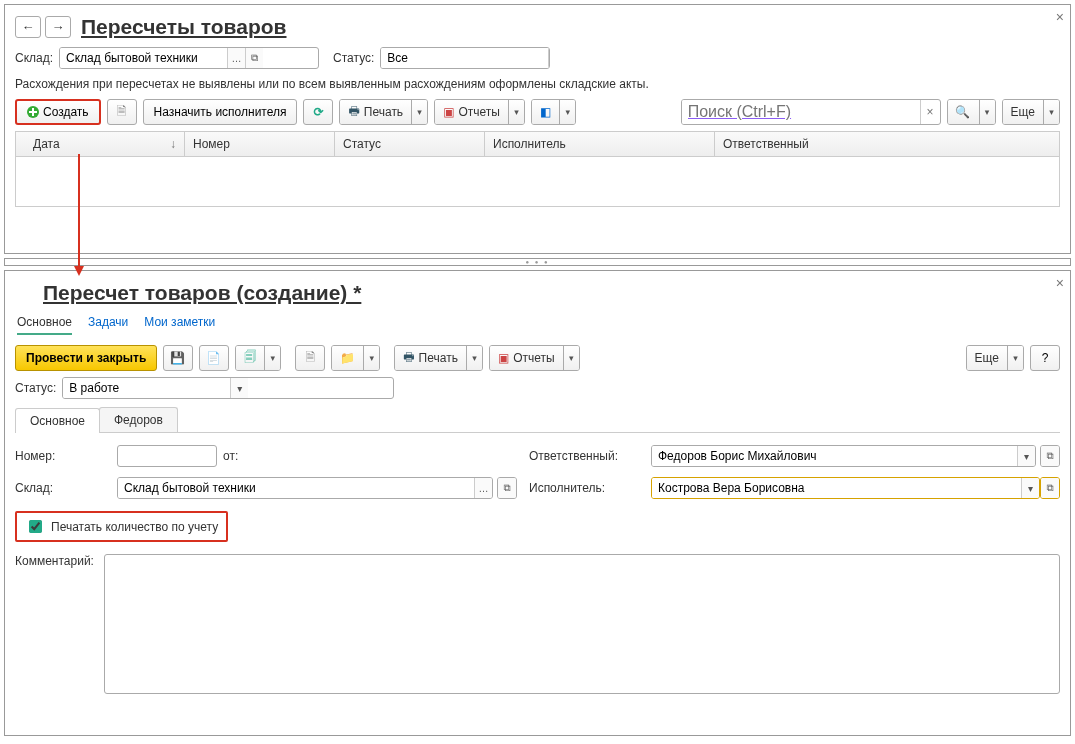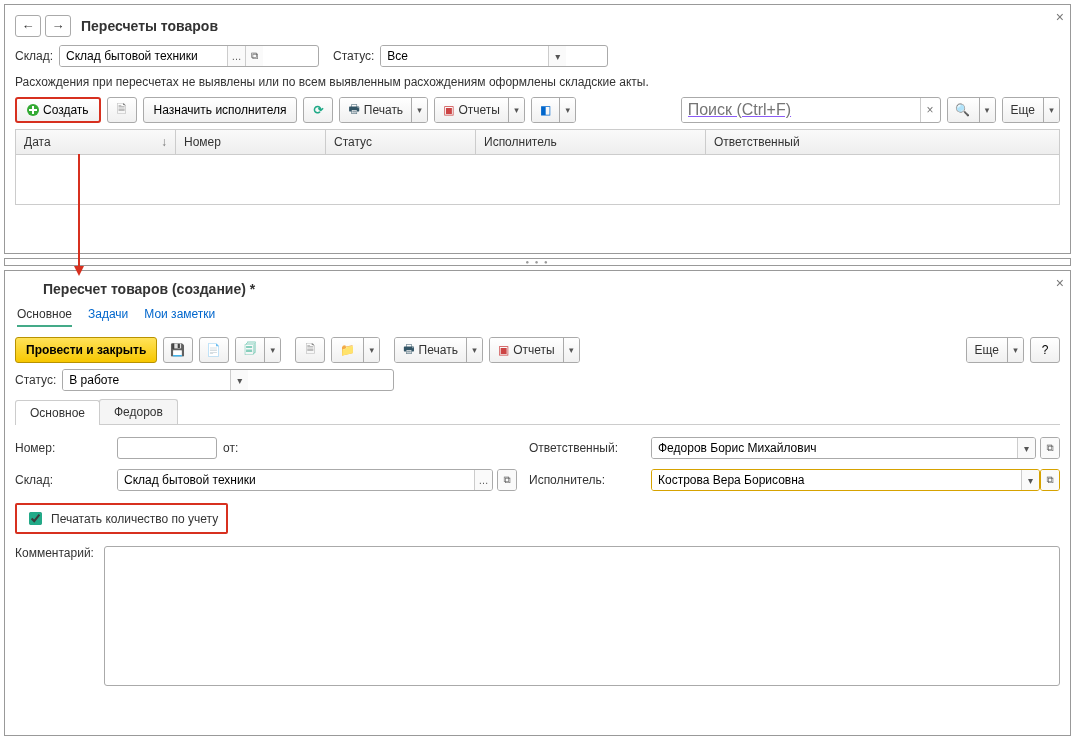--- a/index.html
+++ b/index.html
@@ -50,24 +50,25 @@
     border-radius: 3px;
     background: #fff;
     font-size: 13px;
     line-height: 18px;
     text-align: center;
     cursor: pointer;
   }
   .hdr-row { display: flex; align-items: center; margin-bottom: 8px; }
   h1.page-title {
     display: inline;
-    font-size: 14px;
+    font-size: 21px;
     font-weight: bold;
     margin: 0;
     vertical-align: middle;
+    text-decoration: underline;
   }
   .field-row { display: flex; align-items: center; gap: 6px; margin-bottom: 8px; }
   label.fld { color: #333; }
   .input-group {
     display: inline-flex;
     border: 1px solid #aaa;
     border-radius: 3px;
     overflow: hidden;
     height: 22px;
     background: #fff;
@@ -144,20 +145,21 @@
   }
   .search-box .clear {
     width: 20px; display: flex; align-items: center; justify-content: center;
     border-left: 1px solid #ccc; cursor: pointer; color: #777;
   }
   .table-head {
     display: flex;
     border: 1px solid #ccc;
     background: linear-gradient(#fafafa, #eee);
     height: 26px;
+    padding-left: 9px;
   }
   .th {
     border-right: 1px solid #ccc;
     padding: 0 8px;
     display: flex;
     align-items: center;
     color: #333;
     font-size: 12px;
   }
   .th .sort-arrow { margin-left: auto; color: #777; }
@@ -282,21 +284,21 @@
   </div>
 
   <div class="field-row">
     <label class="fld">Склад:</label>
     <div class="input-group" style="width:260px">
       <input value="Склад бытовой техники" style="">
       <div class="ig-btn">…</div>
       <div class="ig-btn">⧉</div>
     </div>
     <label class="fld" style="margin-left:8px">Статус:</label>
-    <div class="input-group" style="width:228px">
+    <div class="input-group" style="width:170px">
       <input value="Все" style="">
       <div class="ig-btn">▾</div>
     </div>
   </div>
 
   <div class="info-text">Расхождения при пересчетах не выявлены или по всем выявленным расхождениям оформлены складские акты.</div>
 
   <div class="toolbar">
     <button class="btn red-outline">
       <span class="ic-plus"></span>

